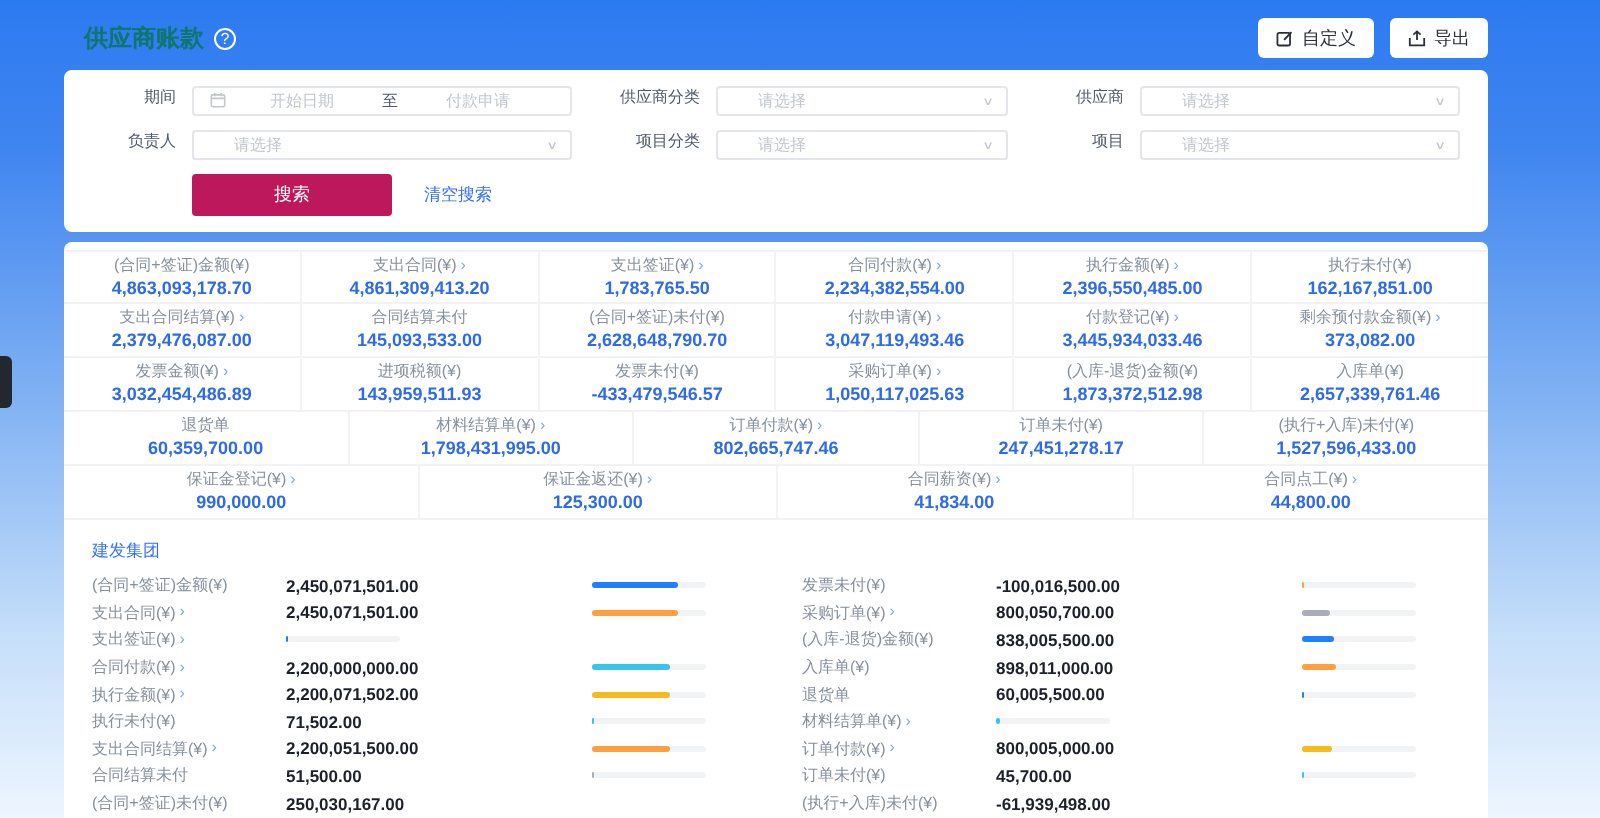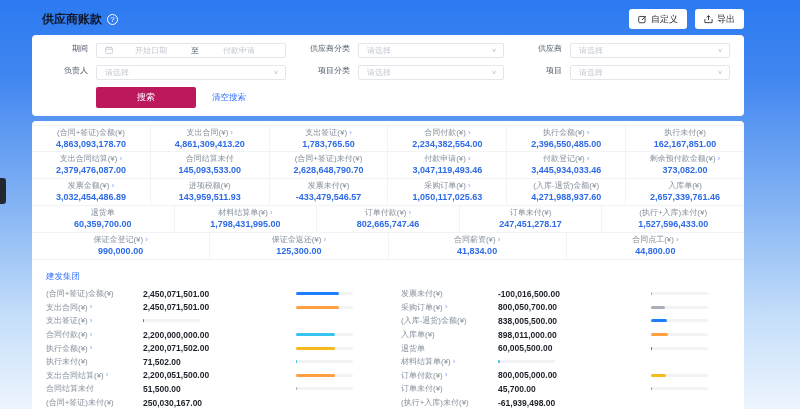--- a/index.html
+++ b/index.html
@@ -6,37 +6,37 @@
   html, body { margin:0; padding:0; width:800px; height:409px; overflow:hidden; }
   body {
     font-family: "Liberation Sans", sans-serif;
     background: linear-gradient(180deg, #2C7AF1 0%, #3F85F0 18%, #7FB0F3 48%, #C6DFFA 78%, #EDF5FE 100%);
     position: relative;
   }
   .drawer-handle { position:absolute; left:0; top:178px; width:6px; height:26px; background:#23272F; border-radius:0 3px 3px 0; }
   .content { margin-left:32px; width:712px; }
   .page-header { display:flex; justify-content:space-between; align-items:center; padding:9px 0 6px 10px; }
   .title-wrap { display:flex; align-items:center; }
-  .page-title { font-size:12px; font-weight:bold; color:#0f172a; margin:0; }
+  .page-title { font-size:12px; font-weight:bold; color:#0f766e; margin:0; }
   .help { width:11px; height:11px; border:1px solid #fff; border-radius:50%; color:#fff; font-size:8px; display:inline-flex; align-items:center; justify-content:center; margin-left:5px; }
   .header-actions { display:flex; }
   .hbtn { background:#fff; border:0; border-radius:3px; font-size:9px; color:#2B2F36; padding:0 9px; height:20px; display:inline-flex; align-items:center; gap:4px; margin-left:8px; cursor:pointer; font-family:inherit; }
   .hbtn svg { display:block; }
 
   .card { background:#fff; border-radius:4px; }
   .filter-card { padding:8px 14px 8px; }
   .f-row { display:flex; align-items:flex-start; margin-bottom:7px; font-size:8px; }
   .f-label { color:#4E5969; text-align:right; margin-right:8px; flex-shrink:0; }
   .w-lab1 { width:42px; } .w-lab2 { width:56px; } .w-lab3 { width:50px; }
   .field { border:1px solid #E5E6EB; border-radius:2px; height:15px; display:flex; align-items:center; background:#fff; }
   .date-range { width:190px; padding:0 8px; justify-content:space-between; }
   .date-range .ph { flex:1; text-align:center; }
   .ph { color:#C2C7CF; font-size:8px; }
   .sep { color:#4E5969; margin:0 2px; }
-  .select { position:relative; padding:0 18px 0 8px; }
+  .select { position:relative; padding:0 18px 0 20px; }
   .sel2 { width:146px; margin-right:8px; } .sel3 { width:160px; } .sel1 { width:190px; margin-right:8px; }
   .chev { position:absolute; right:6px; top:50%; transform:translateY(-55%) scaleY(.7); color:#C2C7CF; font-size:8px; }
   .f-actions { display:flex; align-items:center; margin:3px 0 0 50px; }
   .search-btn { width:100px; height:21px; background:#be185d; color:#fff; border:0; border-radius:2px; font-size:9px; font-family:inherit; cursor:pointer; }
   .clear-link { color:#3370FF; font-size:8.5px; margin-left:16px; text-decoration:none; cursor:pointer; }
 
   .stats-card { margin-top:5px; padding:4px 0 0; height:420px; }
   .m-row { display:flex; border-bottom:1px solid #F2F3F5; height:27px; }
   .m-row:first-child { border-top:1px solid #F2F3F5; }
   .m-cell { flex:1; display:flex; flex-direction:column; align-items:center; justify-content:center; border-right:1px solid #F2F3F5; overflow:hidden; }
@@ -246,21 +246,21 @@
             <div class="m-label">
               <span>采购订单(¥)</span>
               <span class="drill">›</span>
             </div>
             <div class="m-value">1,050,117,025.63</div>
           </div>
           <div class="m-cell">
             <div class="m-label">
               <span>(入库-退货)金额(¥)</span>
             </div>
-            <div class="m-value">4,271,988,937.60</div>
+            <div class="m-value">1,873,372,512.98</div>
           </div>
           <div class="m-cell">
             <div class="m-label">
               <span>入库单(¥)</span>
             </div>
             <div class="m-value">2,657,339,761.46</div>
           </div>
         </div>
         <div class="m-row">
           <div class="m-cell">

